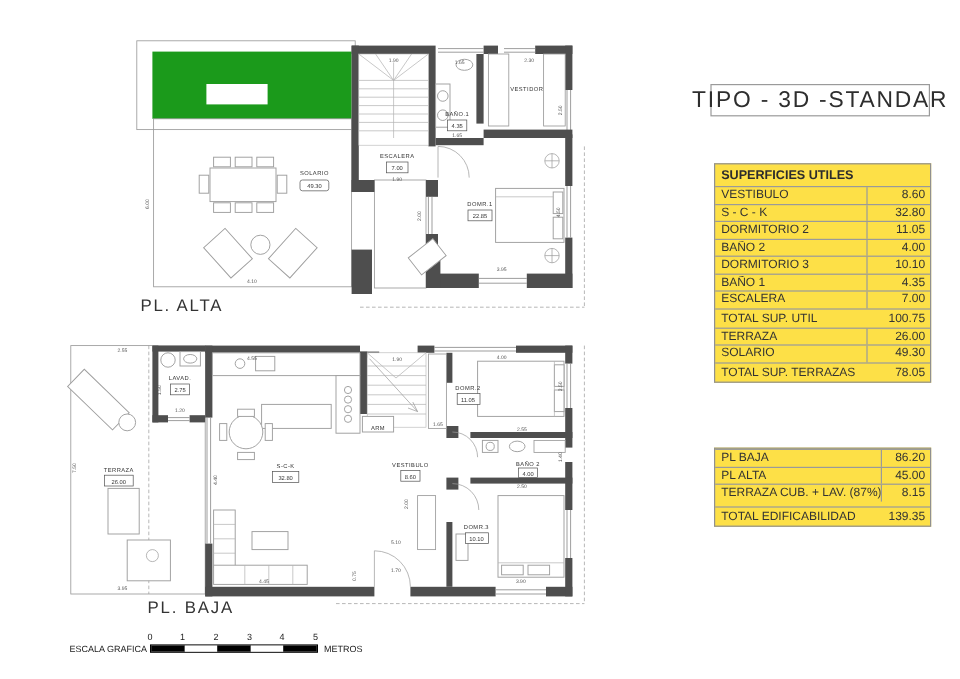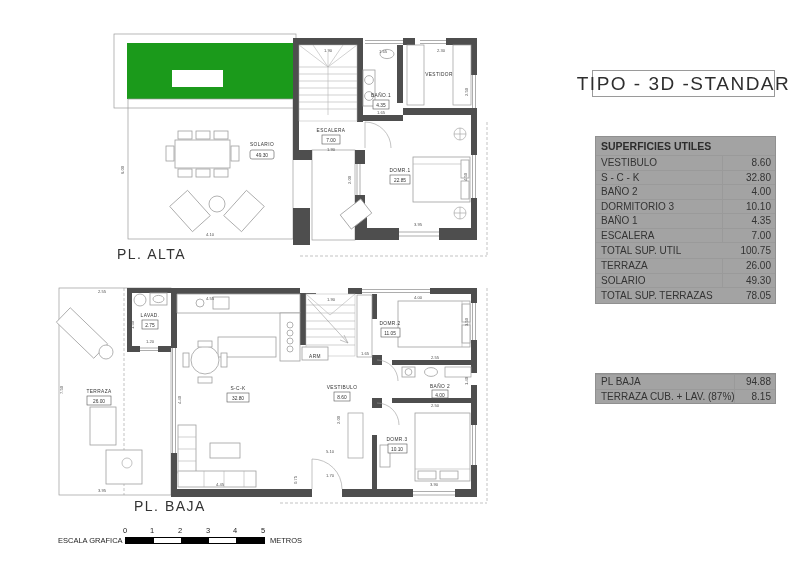--- a/index.html
+++ b/index.html
@@ -3,21 +3,21 @@
 <meta charset="utf-8">
 <style>
   html,body{margin:0;padding:0;background:#888;}
   #page{position:relative;width:800px;height:566px;background:#fff;overflow:hidden;
         font-family:"Liberation Sans",sans-serif;outline:1px solid #d5d5d5;}
   .abs{position:absolute;}
   
   #title-box{left:592px;top:70px;width:181px;height:25px;border:1px solid #9a9a9a;
              display:flex;align-items:center;justify-content:center;}
   #title-box span{font-size:19px;font-weight:400;letter-spacing:1.5px;color:#2e2e2e;white-space:nowrap;}
-  .areas-table{border:1px solid #909090;background:#a3a3a3;}
+  .areas-table{border:1px solid #909090;background:#fde047;}
   .t-header{font-size:10.5px;font-weight:bold;color:#2c2c2c;padding:3px 0 3px 5px;height:12px;line-height:12px;}
   .t-row{display:flex;border-top:1px solid #9a9a9a;height:13.5px;align-items:center;font-size:10px;color:#333;}
   .t-row .t-label{flex:1;padding-left:5px;white-space:nowrap;overflow:hidden;}
   .t-row .t-value{text-align:right;padding-right:4px;border-left:1px solid #9a9a9a;height:100%;display:flex;align-items:center;justify-content:flex-end;}
   .t1 .t-value{width:48px;}
   .t2 .t-value{width:36px;}
   .t-row.total{font-weight:normal;height:15px;}
   .t-row.total .t-value{border-left:none;}
   .t-row.gap{margin-top:4px;border-top:1px solid #9a9a9a;}
   
@@ -319,21 +319,21 @@
       <rect class="furn" x="330" y="160" width="10" height="22"></rect>
     </g>
     <text class="rlab" x="347" y="156" text-anchor="middle">DOMR.3</text>
     <rect class="abox" x="338" y="159" width="19" height="9"></rect>
     <text class="aval" x="347" y="166" text-anchor="middle">10.10</text>
     <text class="dim" x="384" y="201" text-anchor="middle">3.90</text>
 
     <path class="dash" d="M230 218 H437 M437 3 V218"></path>
   </svg>
 
-  <div class="abs plan-label" style="left:134px;top:498px">PL. BAJA</div>
+  <div class="abs plan-label" style="left:123px;top:498px">PL. BAJA</div>
 
   <div class="abs" id="scale-area">
     <span id="scale-label">ESCALA GRAFICA :</span>
     <div id="scale-bar">
       <div class="seg-b"></div>
         <div class="seg-w"></div>
         <div class="seg-b"></div>
         <div class="seg-w"></div>
         <div class="seg-b"></div>
     </div>
@@ -355,20 +355,24 @@
     <div>
         <div class="t-row">
           <span class="t-label">VESTIBULO</span>
           <span class="t-value">8.60</span>
         </div>
         <div class="t-row">
           <span class="t-label">S - C - K</span>
           <span class="t-value">32.80</span>
         </div>
         <div class="t-row">
+          <span class="t-label">DORMITORIO 2</span>
+          <span class="t-value">11.05</span>
+        </div>
+        <div class="t-row">
           <span class="t-label">BAÑO 2</span>
           <span class="t-value">4.00</span>
         </div>
         <div class="t-row">
           <span class="t-label">DORMITORIO 3</span>
           <span class="t-value">10.10</span>
         </div>
         <div class="t-row">
           <span class="t-label">BAÑO 1</span>
           <span class="t-value">4.35</span>
@@ -393,22 +397,30 @@
           <span class="t-label">TOTAL SUP. TERRAZAS</span>
           <span class="t-value">78.05</span>
         </div>
       </div>
   </div>
 
   <div class="abs areas-table t2" style="left:595px;top:373px;width:179px">
     <div>
         <div class="t-row">
           <span class="t-label">PL BAJA</span>
-          <span class="t-value">94.88</span>
+          <span class="t-value">86.20</span>
+        </div>
+        <div class="t-row">
+          <span class="t-label">PL ALTA</span>
+          <span class="t-value">45.00</span>
         </div>
         <div class="t-row">
           <span class="t-label">TERRAZA CUB. + LAV. (87%)</span>
           <span class="t-value">8.15</span>
         </div>
+        <div class="t-row total gap">
+          <span class="t-label">TOTAL EDIFICABILIDAD</span>
+          <span class="t-value">139.35</span>
+        </div>
       </div>
   </div>
 
 </div>
 
 </body></html>

